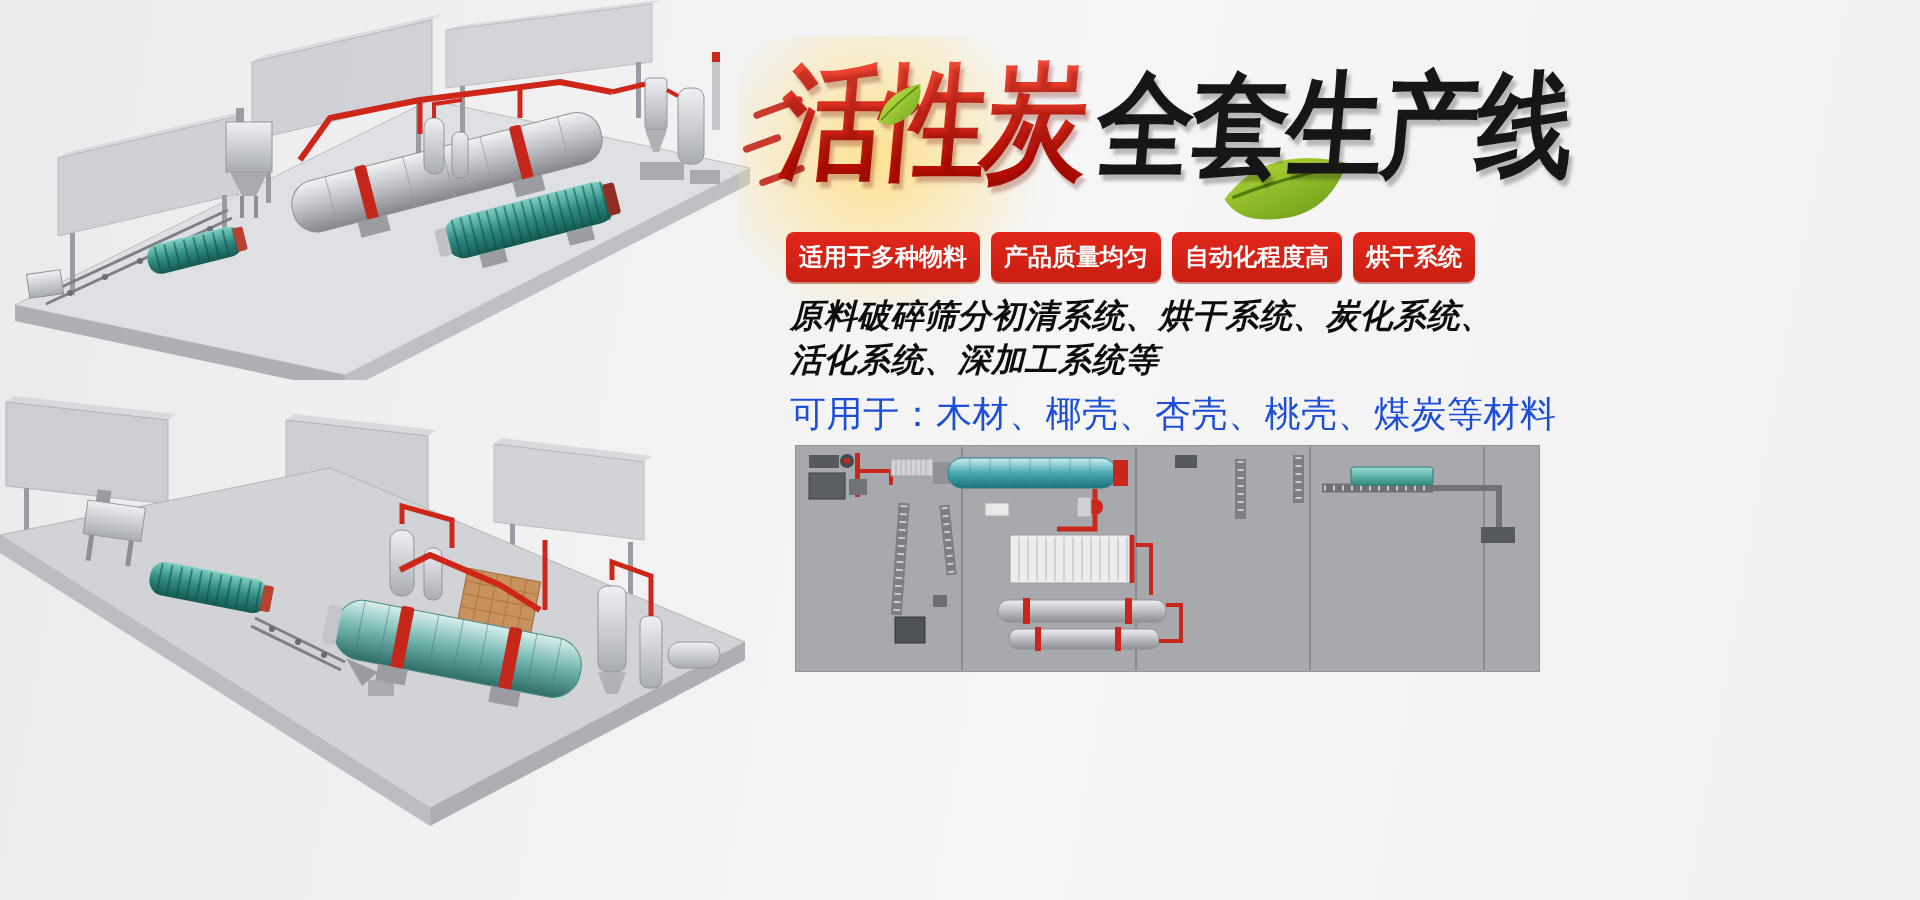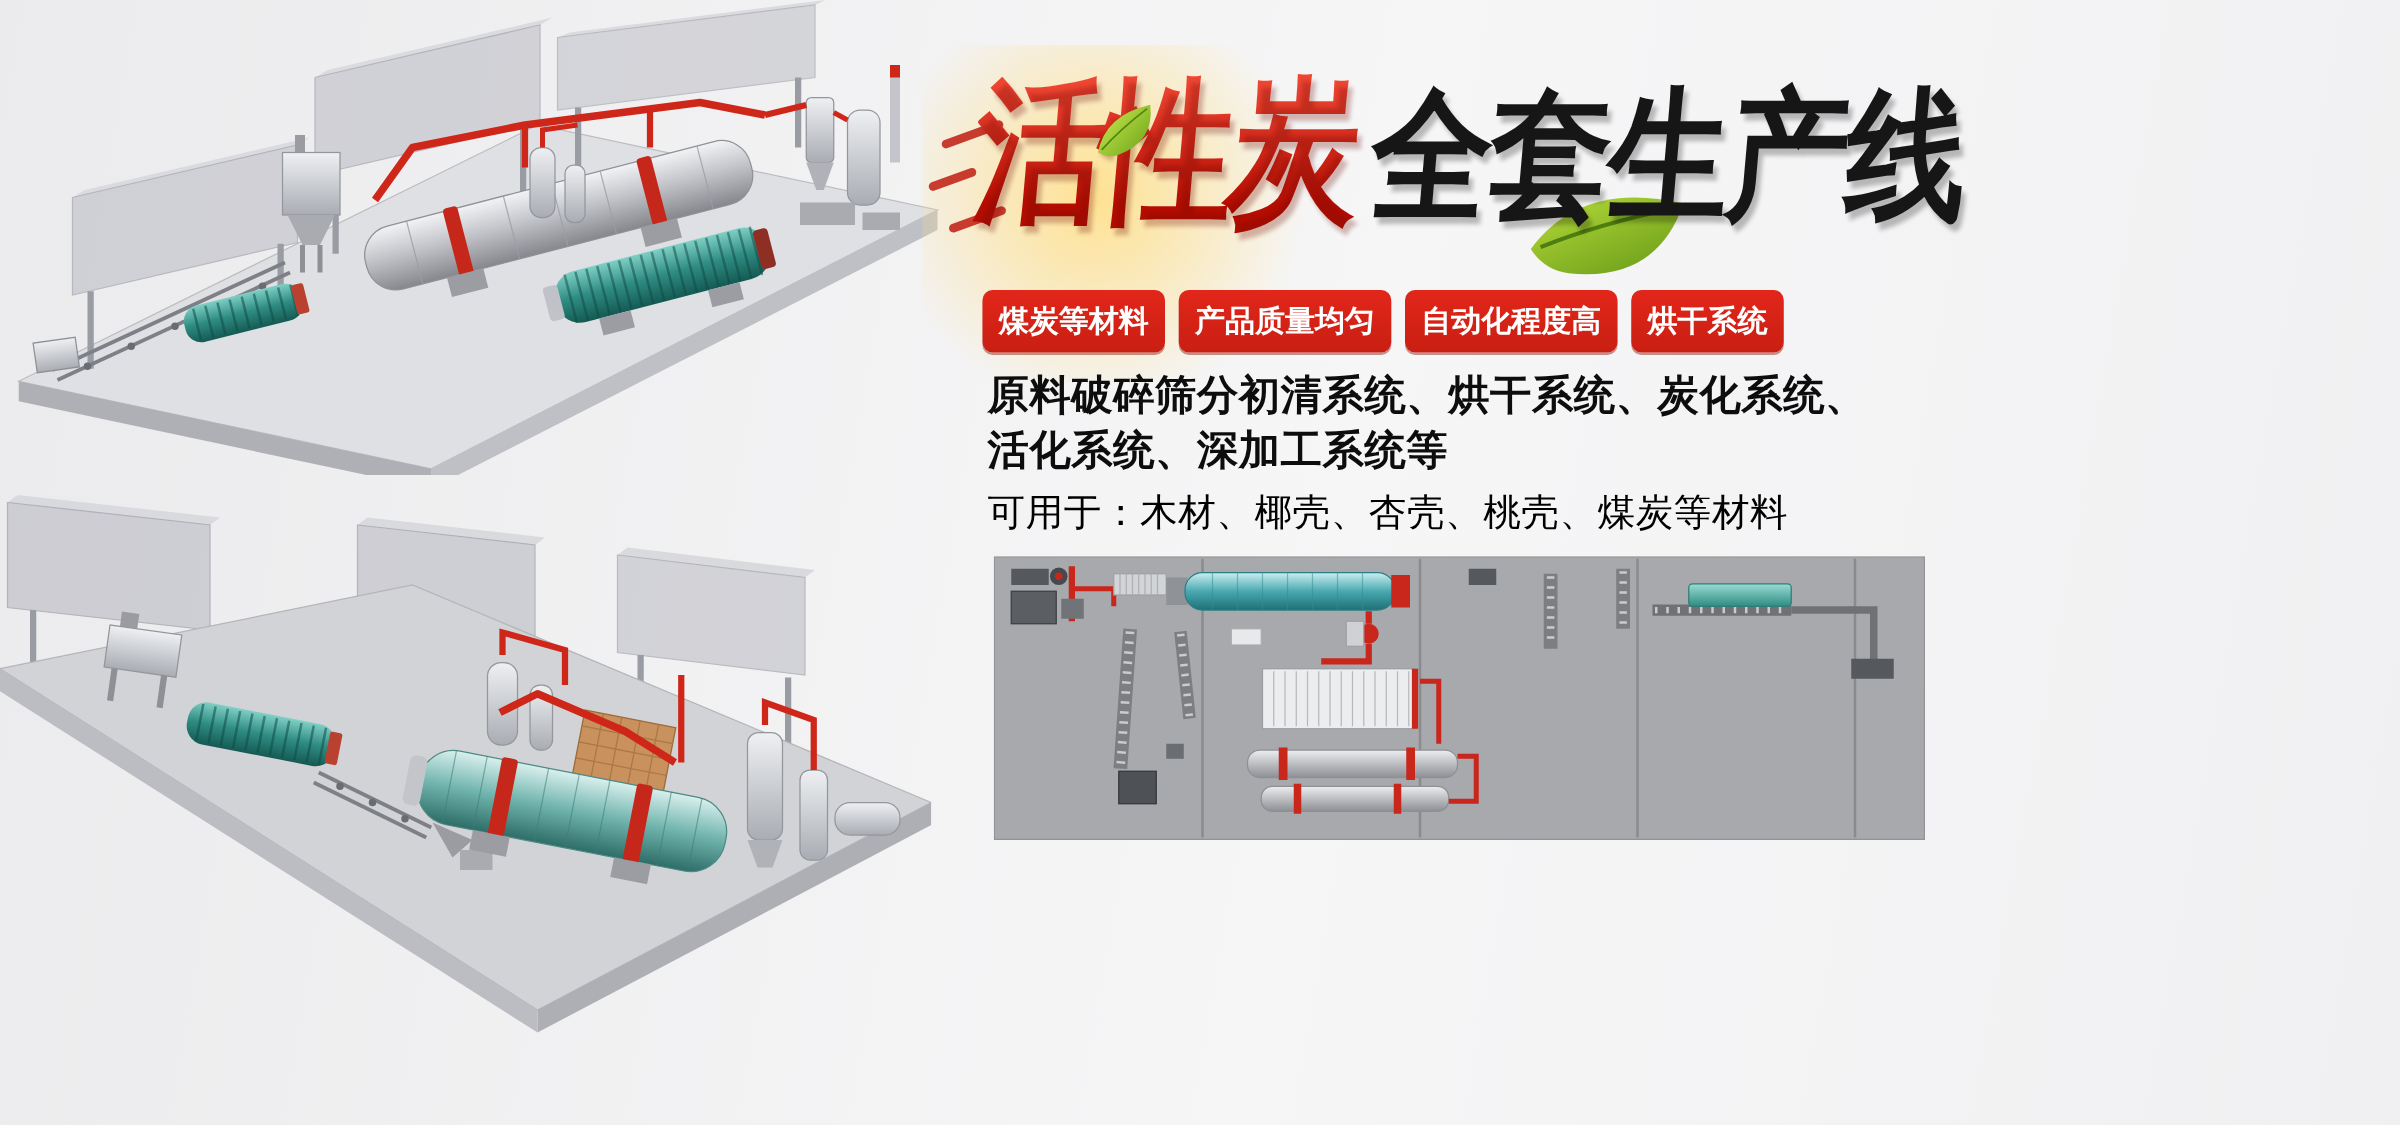--- a/index.html
+++ b/index.html
@@ -53,22 +53,22 @@
   .badges { position:absolute; left:786px; top:232px; display:flex; gap:11px; z-index:2; }
   .badge {
     background:linear-gradient(180deg,#e2261a,#c81f12);
     color:#ffffff; font-size:24px; font-weight:700;
     padding:9px 13px; border-radius:8px; white-space:nowrap;
     box-shadow:0 2px 0 rgba(140,18,8,.45);
   }
 
   
   .desc { position:absolute; left:790px; top:294px; z-index:2; }
-  .desc-bold { font-size:33px; font-weight:800; color:#0d0d0d; line-height:1.32; letter-spacing:.5px; }
-  .desc-materials { font-size:30px; font-weight:400; color:#000000; margin-top:9px; letter-spacing:.5px; }
+  .desc-bold { font-size:33px; font-weight:800; color:#0d0d0d; line-height:1.32; letter-spacing:.5px;font-style:italic; }
+  .desc-materials { font-size:36px; font-weight:400; color:#1d4ed8; margin-top:9px; letter-spacing:.5px; }
 
   
   .layout-panel { position:absolute; left:795px; top:445px; width:745px; height:227px; z-index:2; }
   .layout-panel svg { display:block; width:100%; height:100%; }
 </style>
 </head>
 <body>
 
 <div class="banner">
 
@@ -296,21 +296,21 @@
       </defs>
     <path d="M4,52 Q30,4 96,10 Q86,62 30,64 Q14,64 4,52 Z" fill="url(#lg2)"></path>
     <path d="M10,50 Q45,30 90,14" stroke="#538312" stroke-width="2.5" fill="none"></path>
   </svg>
 
   <div class="title">
     <span class="t-red">活性炭</span><span class="t-black">全套生产线</span>
   </div>
 
   <div class="badges">
-    <div class="badge">煤炭等材料</div>
+    <div class="badge">适用于多种物料</div>
     <div class="badge">产品质量均匀</div>
     <div class="badge">自动化程度高</div>
     <div class="badge">烘干系统</div>
   </div>
 
   <div class="desc">
     <div class="desc-bold">原料破碎筛分初清系统、烘干系统、炭化系统、</div>
     <div class="desc-bold">活化系统、深加工系统等</div>
     <div class="desc-materials">可用于：木材、椰壳、杏壳、桃壳、煤炭等材料</div>
   </div>

